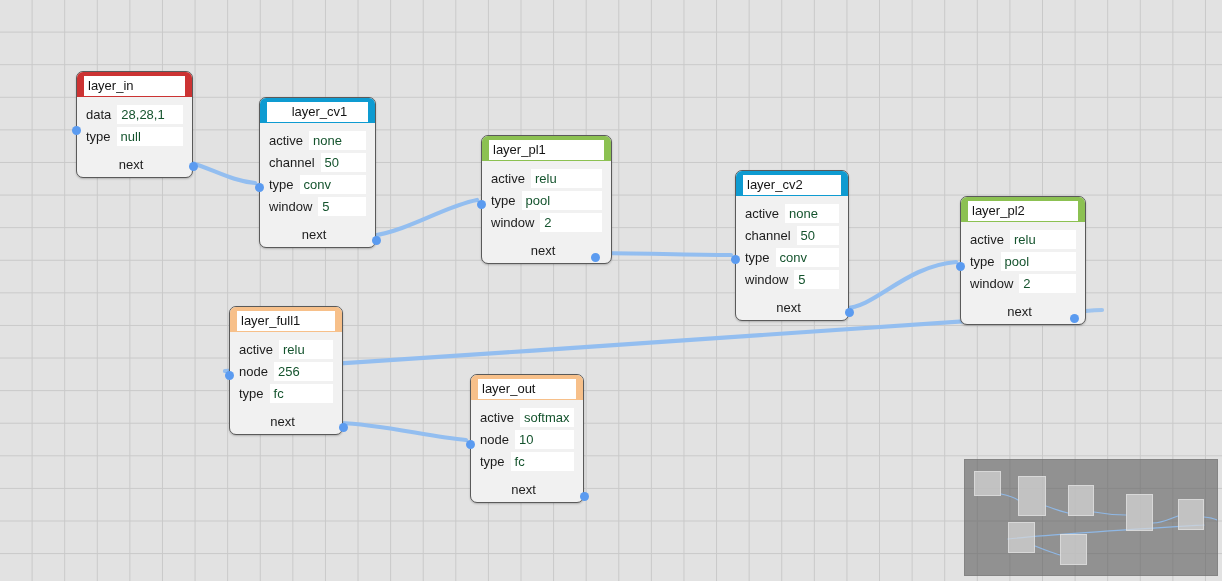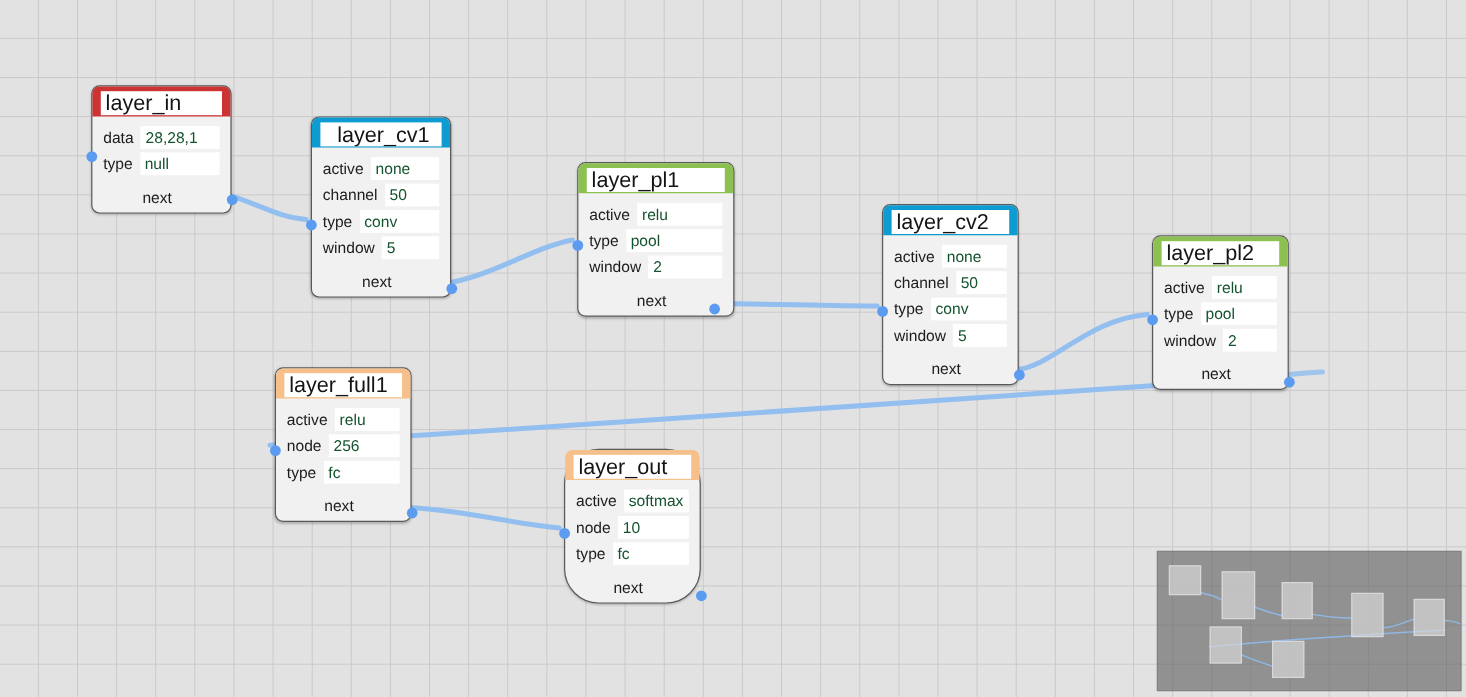--- a/index.html
+++ b/index.html
@@ -30,21 +30,21 @@
     height:25px;
     border-radius:6px 6px 0 0;
     padding:4px 7px 0 7px;
     box-sizing:border-box;
   }
   .node-title{
     display:block;
     background:#ffffff;
     height:20px;
     line-height:20px;
-    font-size:18px;
+    font-size:13px;
     color:#141414;
     padding-left:4px;
     box-sizing:border-box;
     white-space:nowrap;
     overflow:hidden;
   }
   .node-body{padding:8px 9px 6px 9px;}
   .row{
     display:flex;align-items:center;
     height:19px;margin-bottom:3px;
@@ -182,21 +182,21 @@
             <span class="row-label">type</span>
             <span class="row-value">conv</span>
           </div>
           <div class="row">
             <span class="row-label">window</span>
             <span class="row-value">5</span>
           </div>
         </div>
         <div class="node-footer">next</div>
       </div>
-      <div class="node" style="left: 960px; top: 196px; width: 114px;">
+      <div class="node" style="left: 960px; top: 196px; width: 126px;">
         <div class="node-header" style="background: rgb(140, 193, 82);">
           <span class="node-title">layer_pl2</span>
         </div>
         <div class="node-body">
           <div class="row">
             <span class="row-label">active</span>
             <span class="row-value">relu</span>
           </div>
           <div class="row">
             <span class="row-label">type</span>
@@ -222,21 +222,21 @@
             <span class="row-label">node</span>
             <span class="row-value">256</span>
           </div>
           <div class="row">
             <span class="row-label">type</span>
             <span class="row-value">fc</span>
           </div>
         </div>
         <div class="node-footer">next</div>
       </div>
-      <div class="node" style="left: 470px; top: 374px; width: 114px; border-radius: 29px;">
+      <div class="node" style="left: 470px; top: 374px; width: 114px;">
         <div class="node-header" style="background: rgb(247, 192, 138);">
           <span class="node-title">layer_out</span>
         </div>
         <div class="node-body">
           <div class="row">
             <span class="row-label">active</span>
             <span class="row-value">softmax</span>
           </div>
           <div class="row">
             <span class="row-label">node</span>

